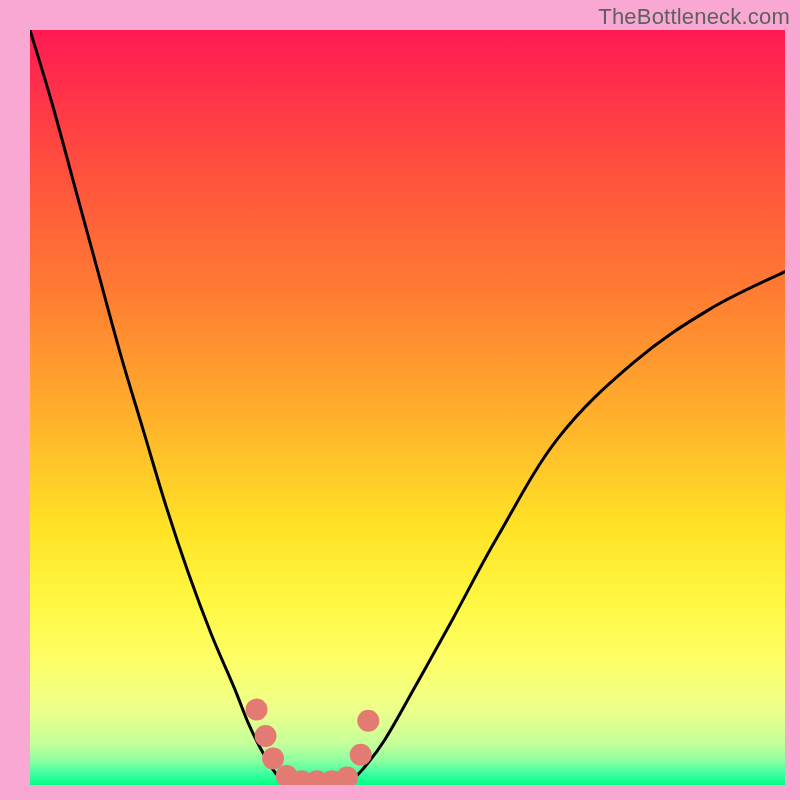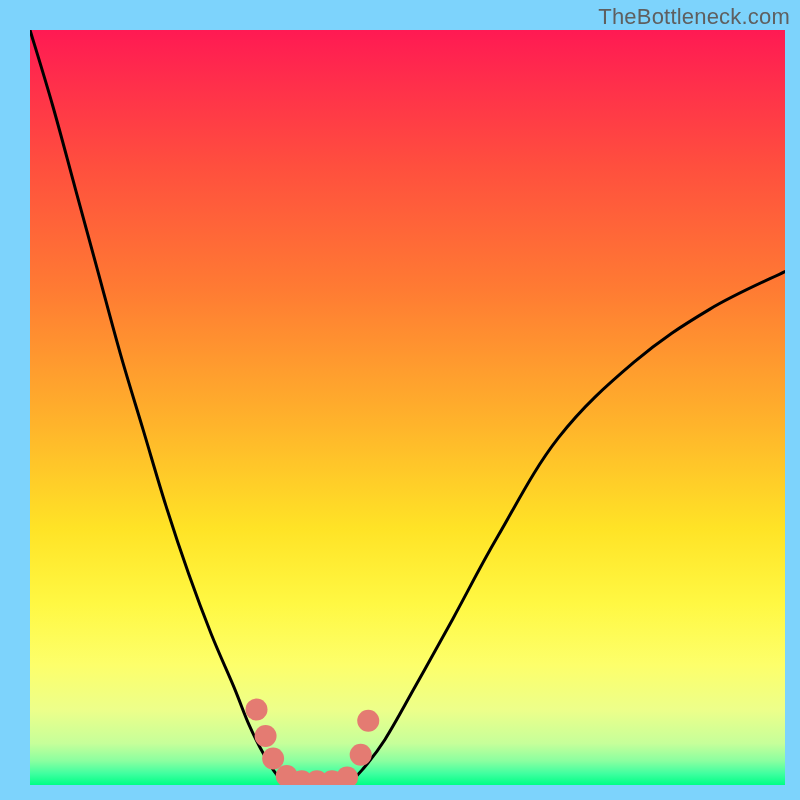--- a/index.html
+++ b/index.html
@@ -8,21 +8,21 @@
     width: 800px;
     height: 800px;
     overflow: hidden;
     background: #fff;
     font-family: Arial, Helvetica, sans-serif;
   }
   .stage {
     position: relative;
     width: 800px;
     height: 800px;
-    background: #7dd3fc;
+    background: #f9a8d4;
   }
   .watermark {
     position: absolute;
     top: 4px;
     right: 10px;
     font-size: 22px;
     font-weight: 500;
     color: #5f5f5f;
     letter-spacing: 0.2px;
     z-index: 10;

